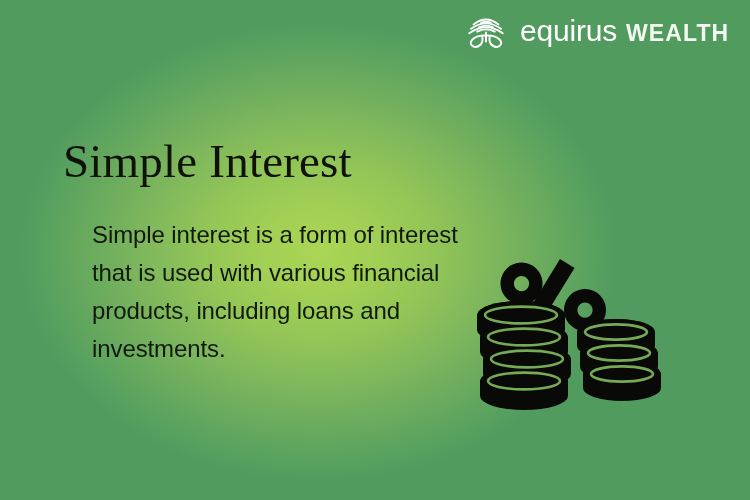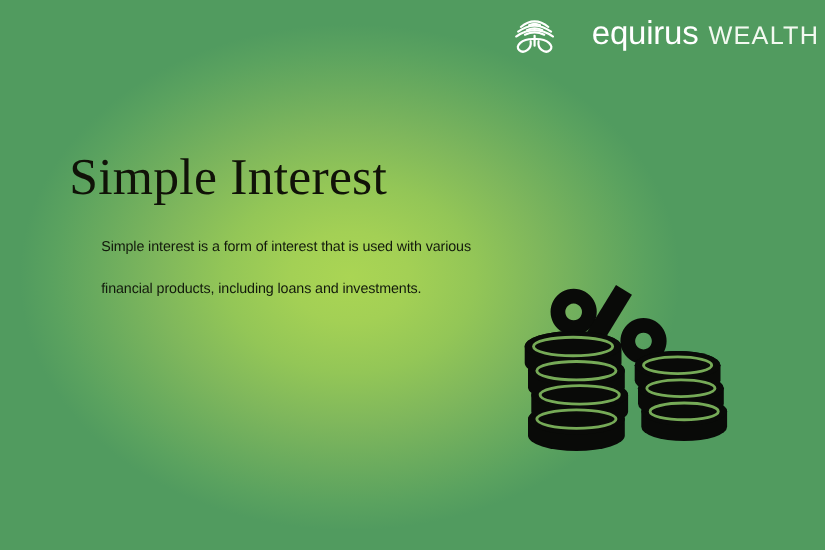--- a/index.html
+++ b/index.html
@@ -28,42 +28,42 @@
       linear-gradient(135deg, #529d60 0%, #5ea35d 45%, #4e9a62 100%);
   }
 
   
   .logo {
     position: absolute;
     top: 11px;
     left: 463px;
     display: flex;
     align-items: center;
-    gap: 29px;
+    gap: 11px;
   }
   .logo-mark {
     width: 46px;
     height: 40px;
     display: block;
   }
   .logo-words {
     display: flex;
     align-items: baseline;
     gap: 9px;
   }
   .logo-equirus {
     font-size: 30px;
     font-weight: 400;
     color: #ffffff;
     letter-spacing: -0.2px;
     line-height: 1;
   }
   .logo-wealth {
     font-size: 23px;
-    font-weight: 400;
+    font-weight: 700;
     color: #f3f9f0;
     letter-spacing: 1.1px;
     line-height: 1;
   }
 
   
   .title {
     position: absolute;
     left: 63px;
     top: 104px;
@@ -75,21 +75,21 @@
     line-height: 1.12;
     white-space: nowrap;
   }
 
   
   .body-copy {
     position: absolute;
     left: 92px;
     top: 192px;
     width: 372px;
-    font-size: 13px;
+    font-size: 24px;
     font-weight: 500;
     color: #12190c;
     line-height: 38px;
     letter-spacing: -0.1px;
   }
 
   
   .illustration {
     position: absolute;
     left: 466px;

